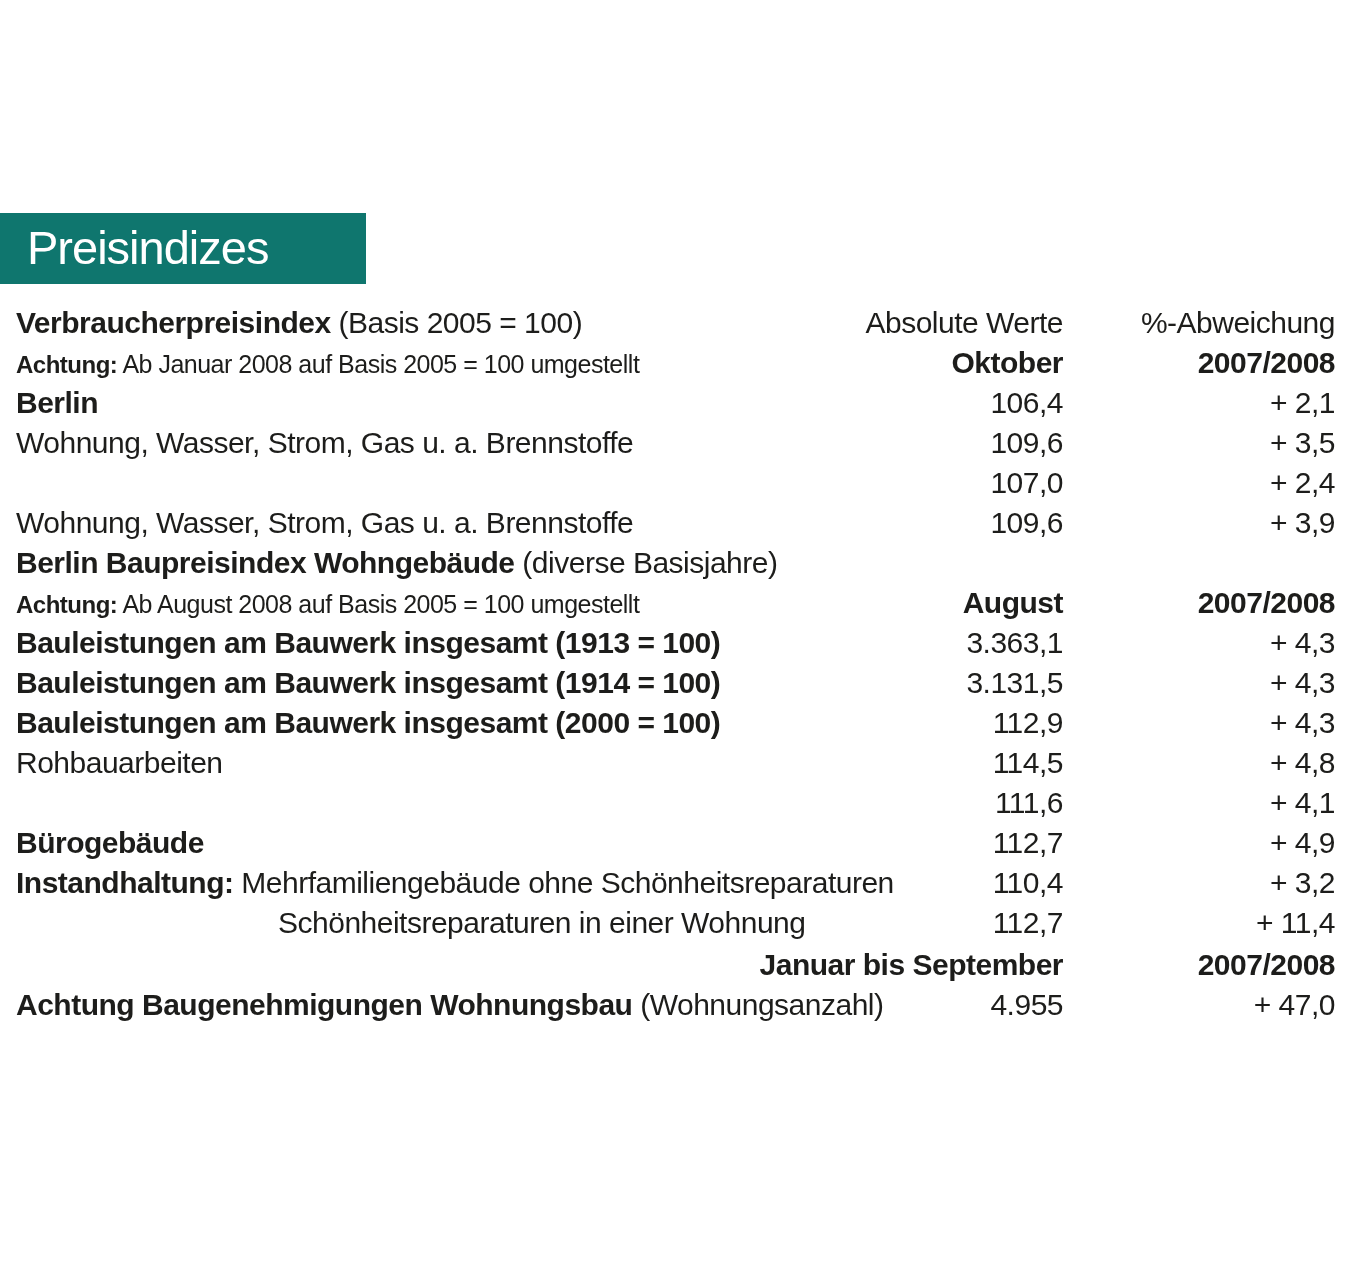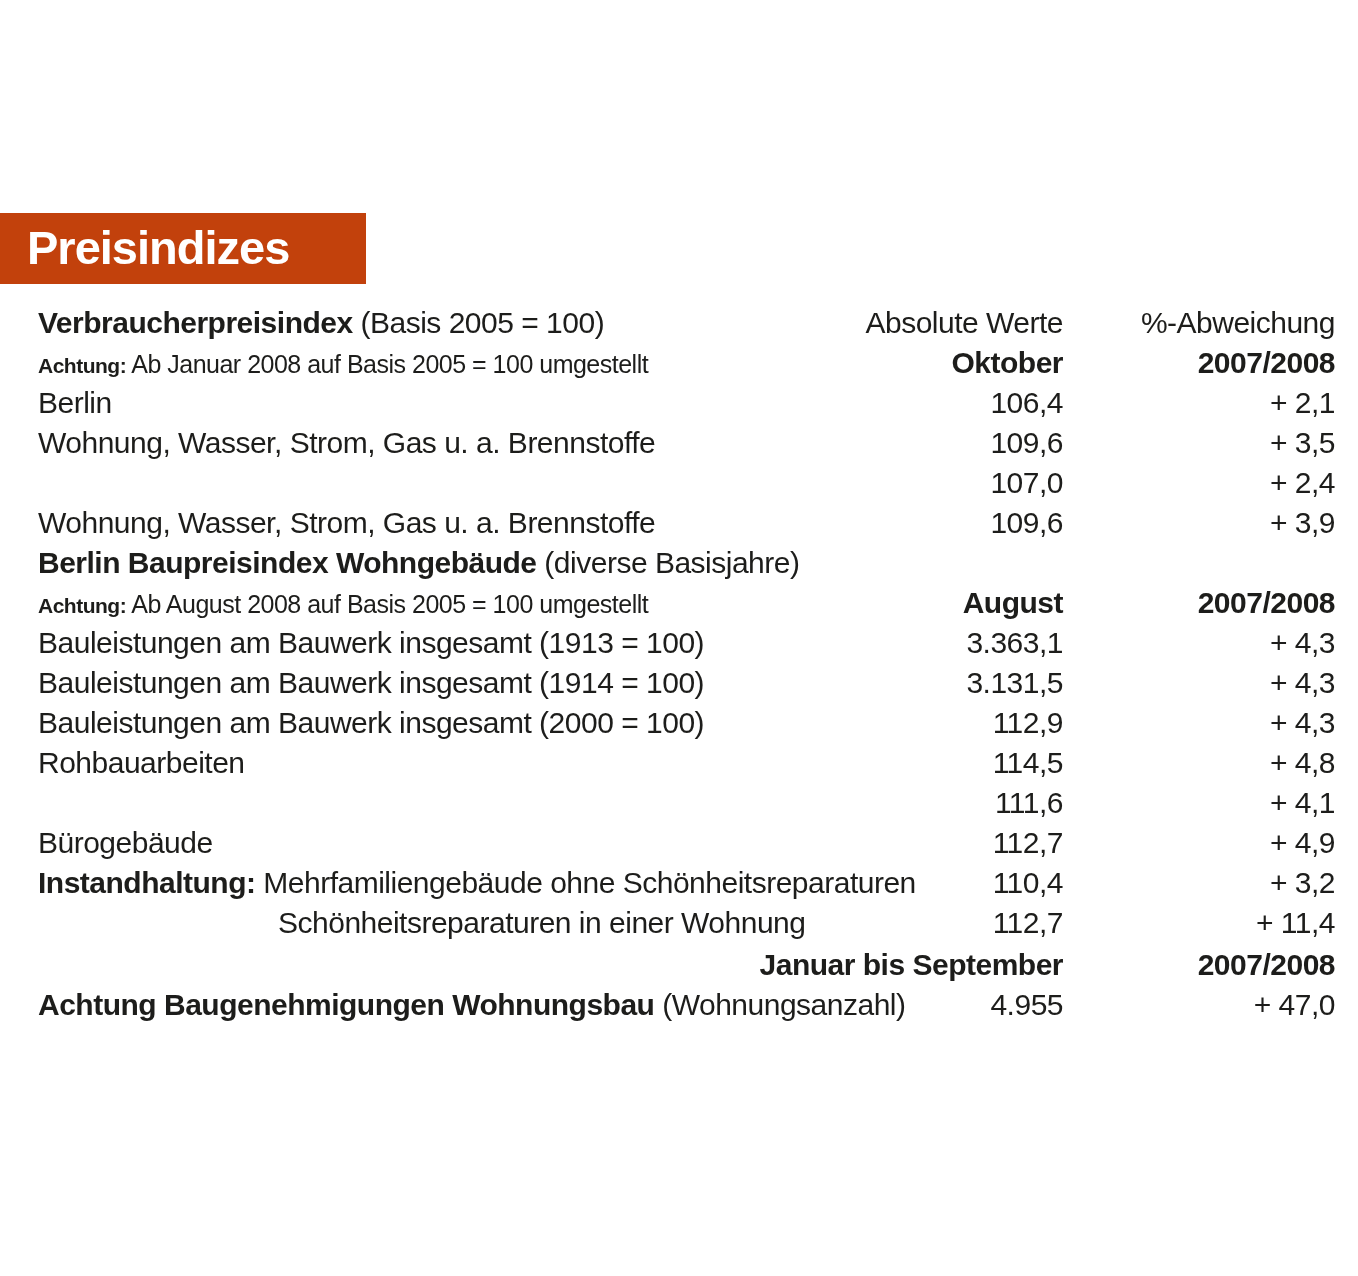--- a/index.html
+++ b/index.html
@@ -11,61 +11,61 @@
     font-family: "Liberation Sans", sans-serif;
     color: #1d1d1b;
     overflow: hidden;
   }
   .banner {
     position: absolute;
     top: 213px;
     left: 0;
     width: 366px;
     height: 71px;
-    background: #c2410c;
+    background: #0f766e;
     color: #ffffff;
     font-size: 47px;
-    font-weight: bold;
+    font-weight: normal;
     line-height: 69px;
     padding-left: 27px;
     letter-spacing: -1px;
   }
   .content {
     position: absolute;
     top: 303px;
     left: 0;
     width: 1358px;
   }
   .row {
     position: relative;
     height: 40px;
     line-height: 40px;
     font-size: 30px;
-    padding-left: 38px;
+    padding-left: 16px;
     white-space: nowrap;
     letter-spacing: -0.5px;
   }
   .row .lbl { display: inline-block; }
-  .bold { font-weight: normal; }
+  .bold { font-weight: bold; }
   .val {
     position: absolute;
     right: 295px;
     top: 0;
     line-height: 40px;
   }
   .pct {
     position: absolute;
     right: 23px;
     top: 0;
     line-height: 40px;
     text-align: right;
   }
   .colhead { font-weight: normal; }
   .period { font-weight: bold; }
-  .note-b { font-weight: bold; font-size: 21px; }
+  .note-b { font-weight: bold; font-size: 24px; }
   .note-t { font-size: 25px; }
   .sec2 { }
   .sec3head { margin-top: 2px; }
   .indent { padding-left: 278px; }
 </style>
 </head>
 <body>
 
 <div class="banner">
   <span>Preisindizes</span>

